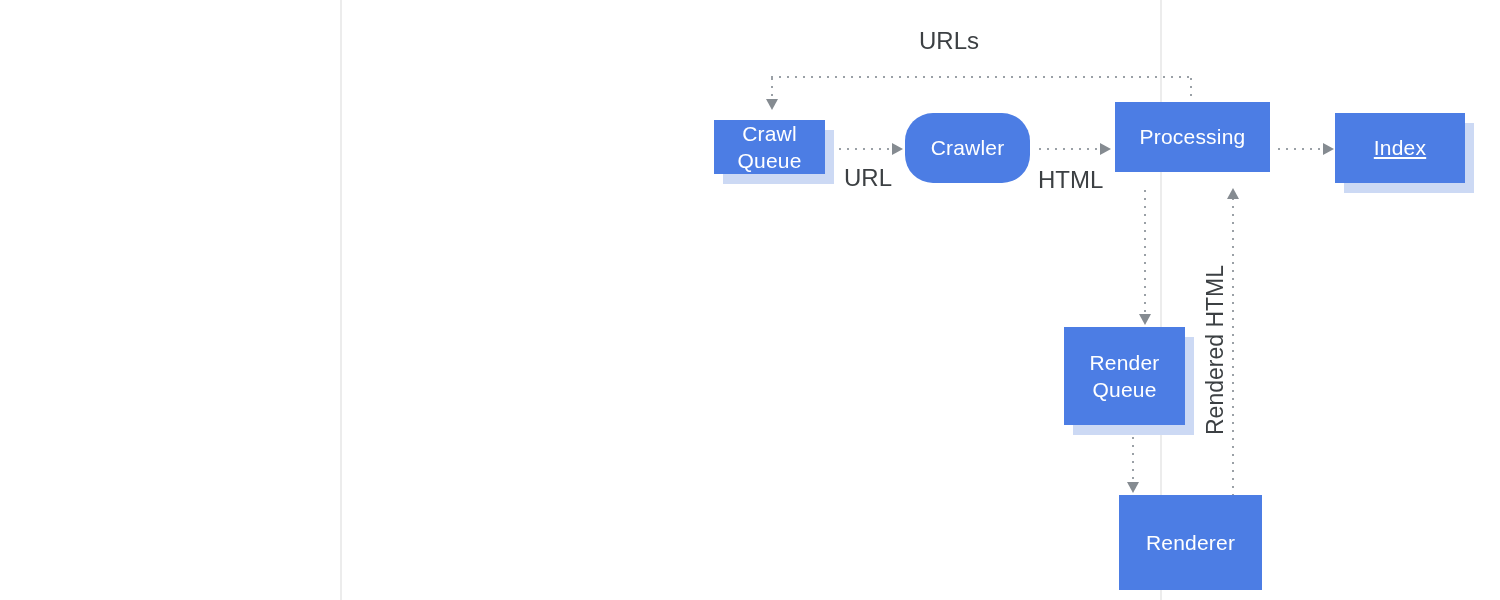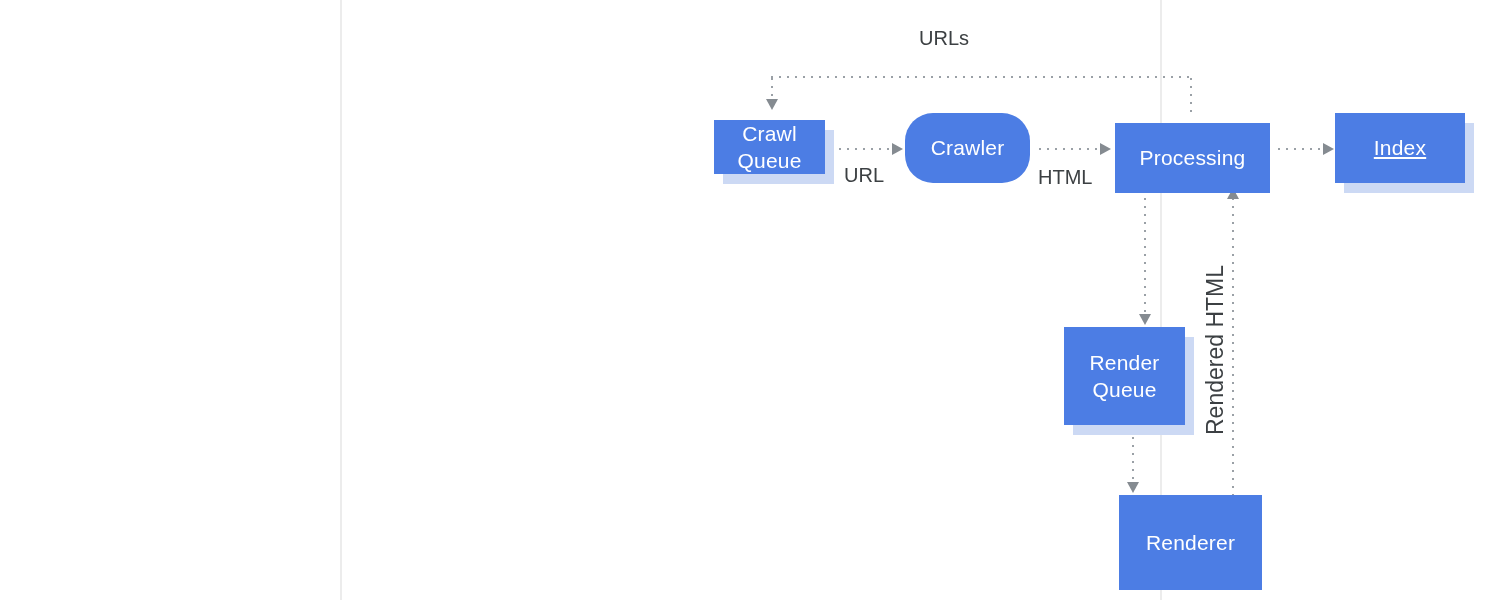--- a/index.html
+++ b/index.html
@@ -36,29 +36,29 @@
     font-size: 21px;
     font-weight: 500;
     line-height: 1.3;
     letter-spacing: 0.2px;
   }
   .node.shadowed {
     box-shadow: 9px 10px 0 0 #ccd9f4;
   }
   .node-crawl-queue  { left: 372px; top: 120px; width: 111px; height: 54px; }
   .node-crawler      { left: 563px; top: 113px; width: 125px; height: 70px; border-radius: 28px; }
-  .node-processing   { left: 773px; top: 123px; width: 155px; height: 70px; }
+  .node-processing   { left: 773px; top: 102px; width: 155px; height: 70px; }
   .node-index        { left: 993px; top: 113px; width: 130px; height: 70px; text-decoration: underline; }
   .node-render-queue { left: 722px; top: 327px; width: 121px; height: 98px; padding: 0 6px; box-sizing: border-box; }
   .node-renderer     { left: 777px; top: 495px; width: 143px; height: 95px; }
 
   .edge-label {
     position: absolute;
     color: #3c4043;
-    font-size: 20px;
+    font-size: 24px;
     font-weight: 500;
     white-space: nowrap;
   }
   .label-urls { left: 577px; top: 27px; }
   .label-url  { left: 502px; top: 164px; text-align: center; }
   .label-html { left: 696px; top: 166px; }
   .label-rendered-html {
     left: 873px; top: 350px;
     transform: translate(-50%, -50%) rotate(-90deg);
     font-size: 23px;

